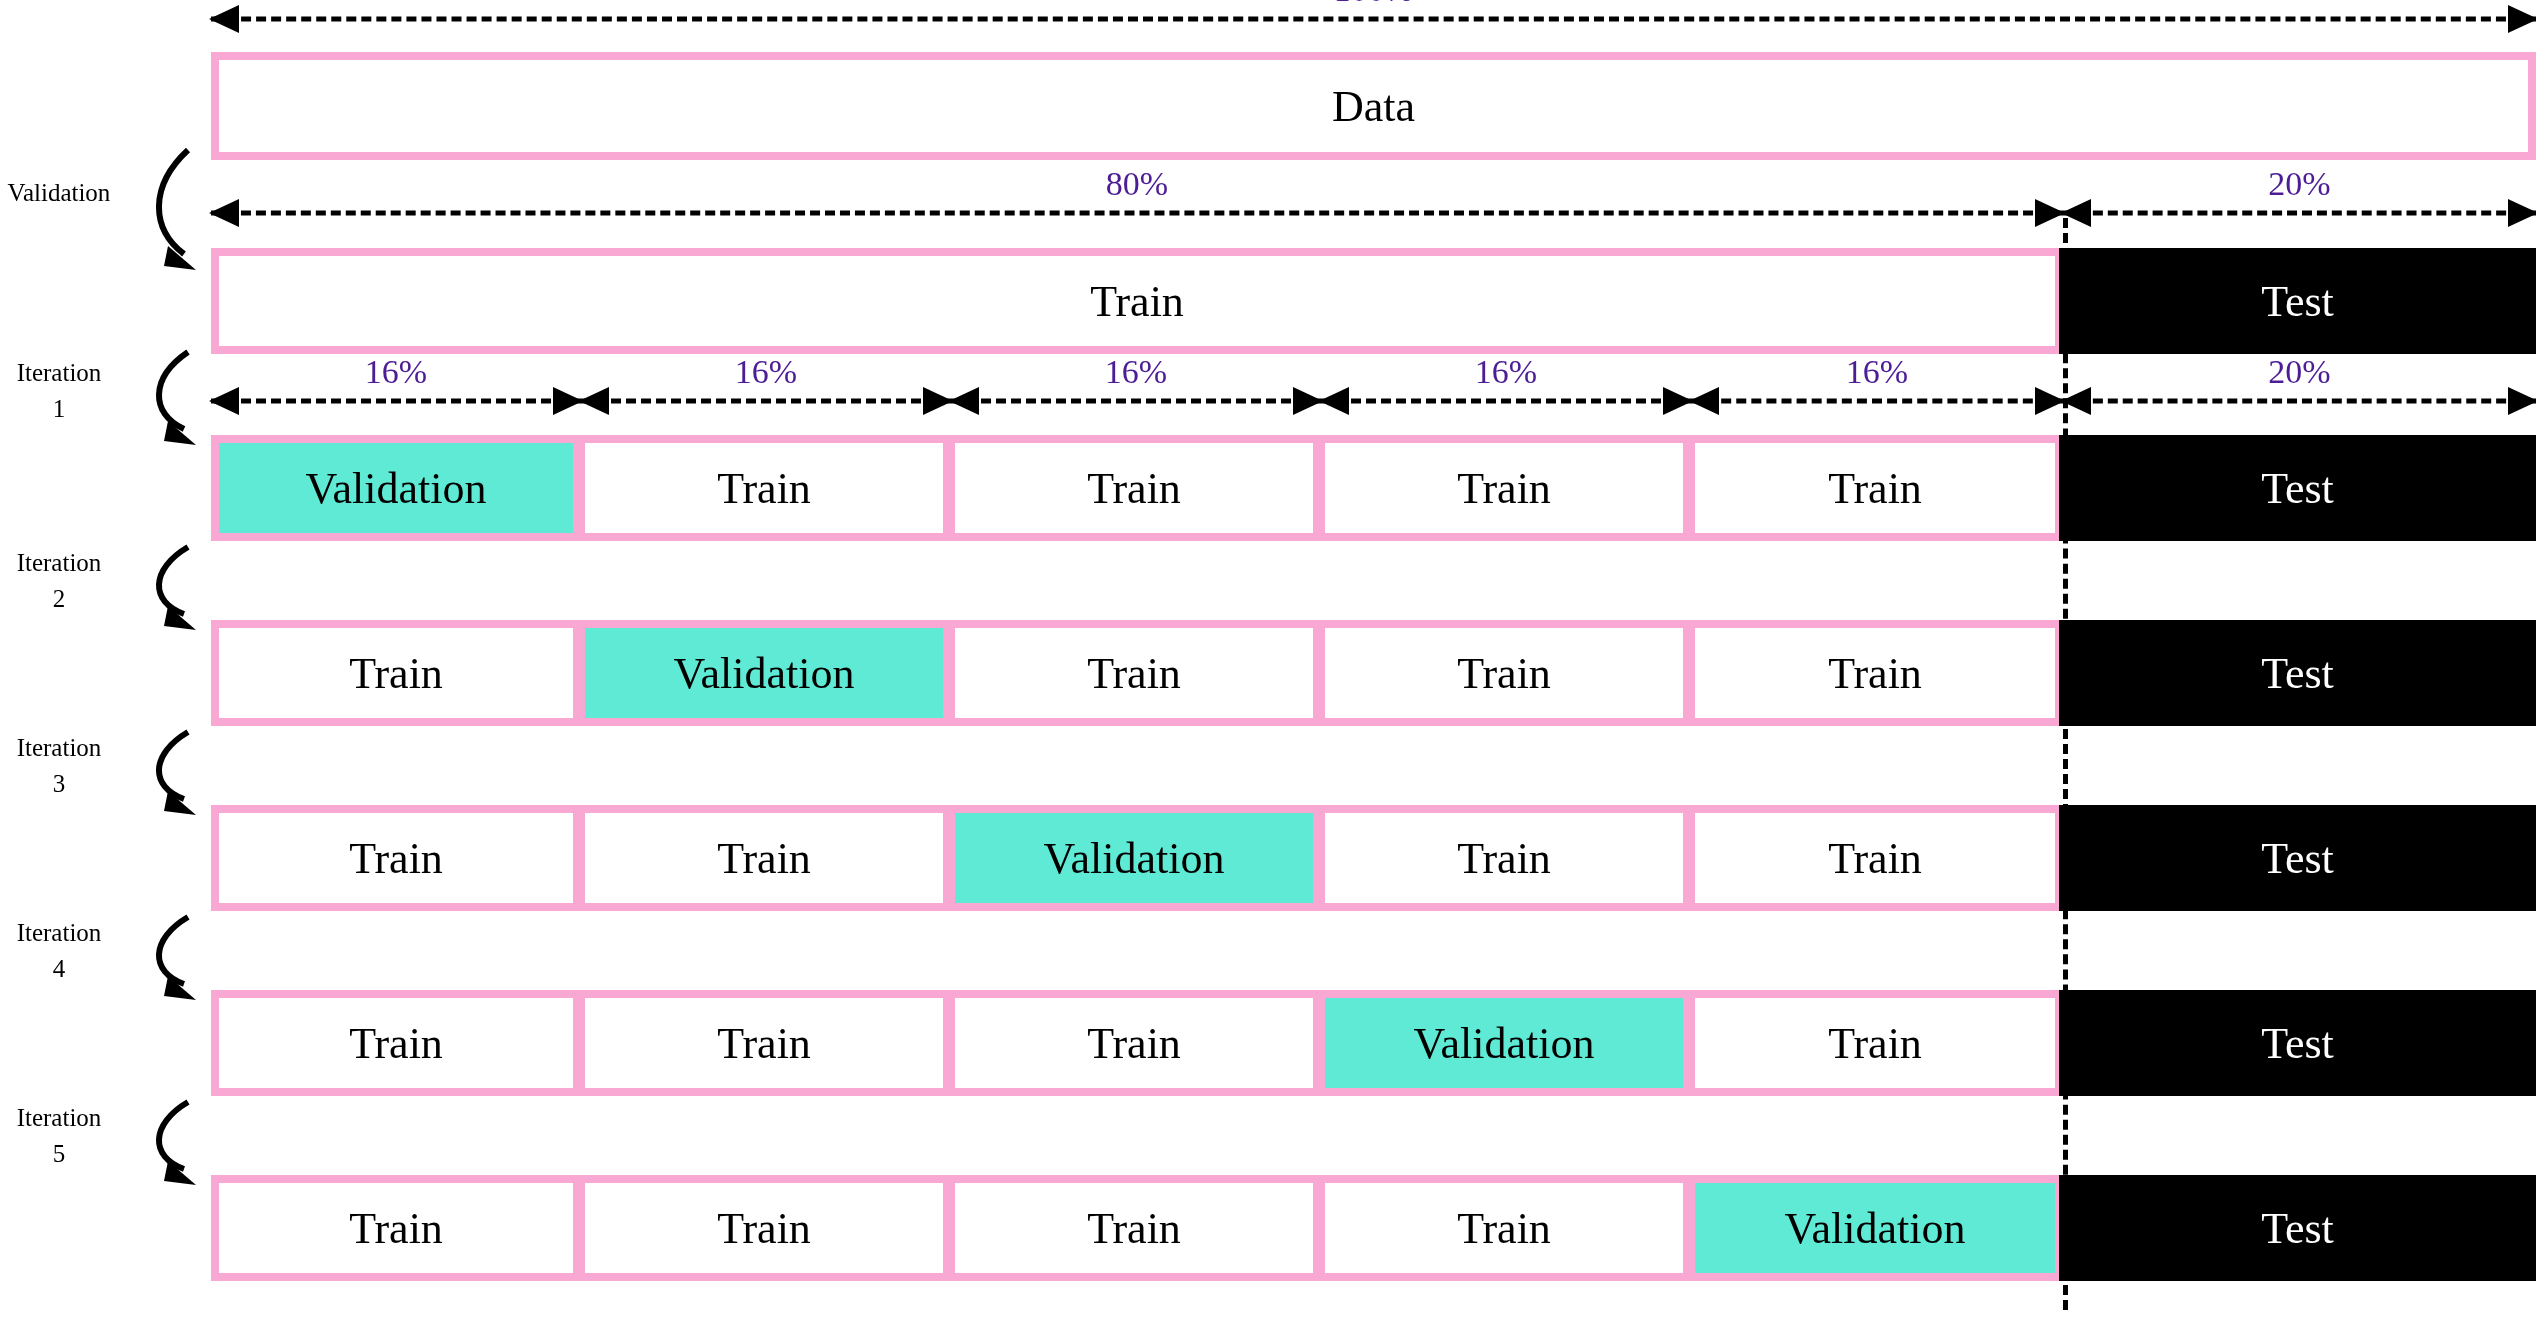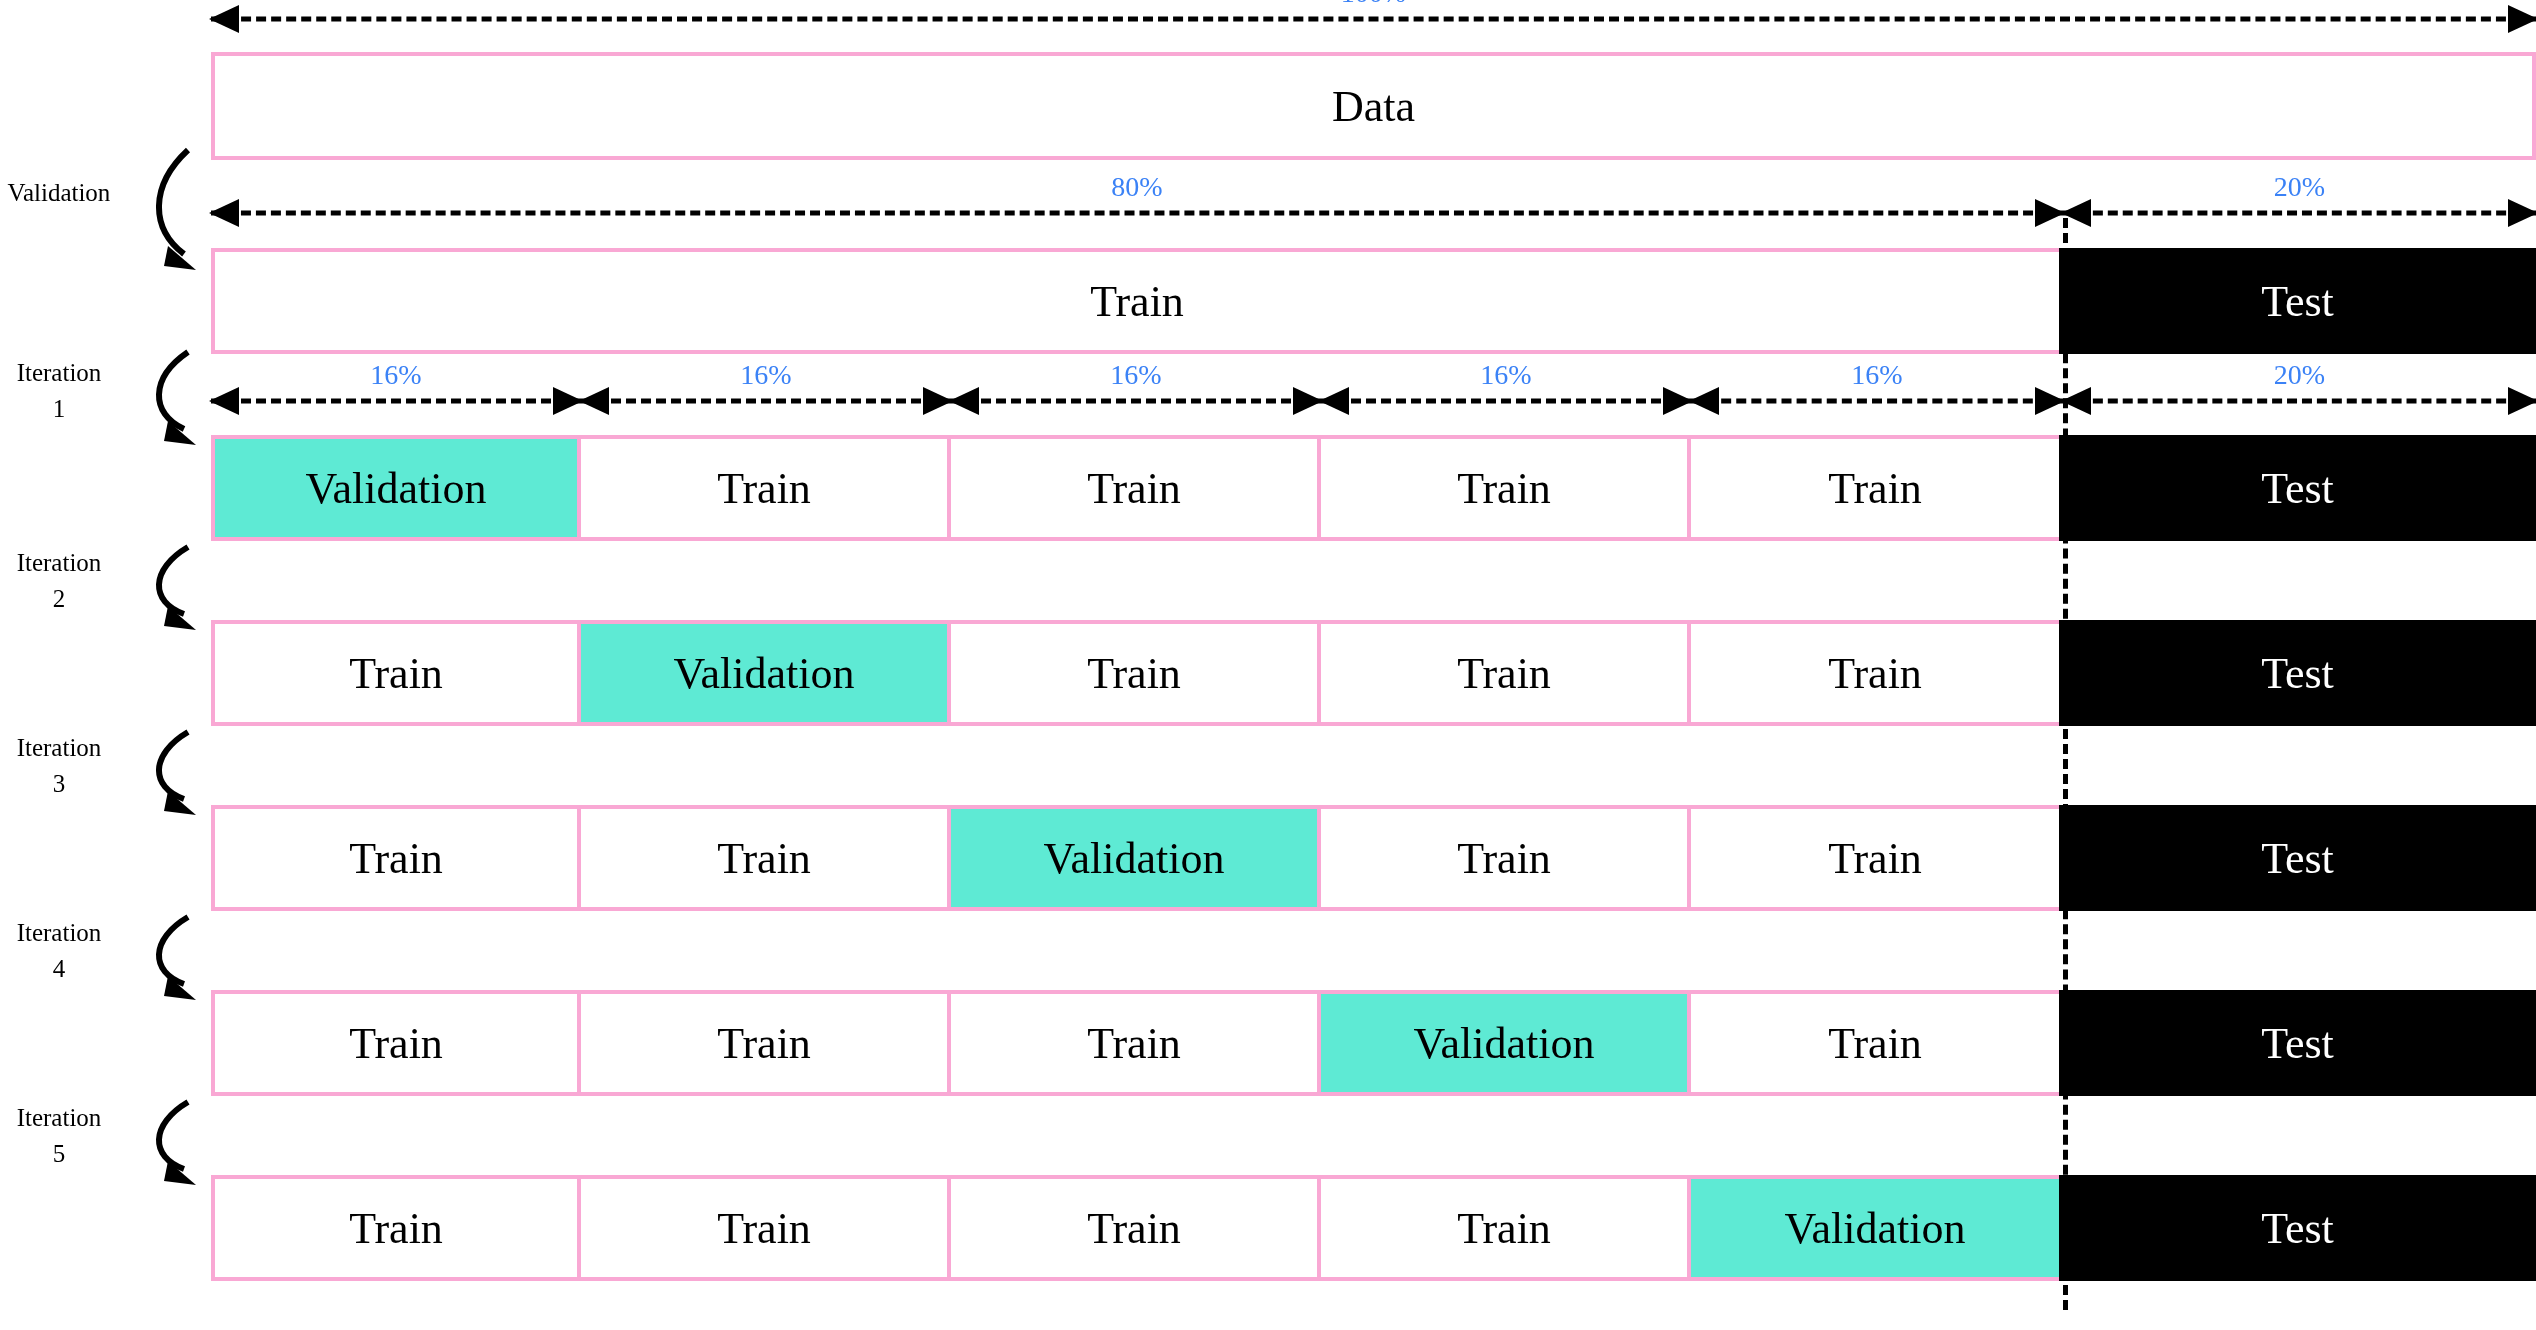--- a/index.html
+++ b/index.html
@@ -13,34 +13,34 @@
 
   
   .dimline { position: absolute; height: 1px; }
   .dimline .rule {
     position: absolute; left: 0; right: 0; top: 50%;
     border-top: 5px dashed #000;
     transform: translateY(-50%);
   }
   .dimline .lbl {
     position: absolute; left: 50%; transform: translateX(-50%);
-    bottom: 10px; font-size: 28px; color: #3b82f6; white-space: nowrap;
+    bottom: 10px; font-size: 34px; color: #4c1d95; white-space: nowrap;
   }
   
   .ah { position: absolute; top: 50%; transform: translateY(-50%); width: 0; height: 0; }
   .ah.left  { left: -2px;  border-top: 14px solid transparent; border-bottom: 14px solid transparent; border-right: 30px solid #000; }
   .ah.right { right: -2px; border-top: 14px solid transparent; border-bottom: 14px solid transparent; border-left: 30px solid #000; }
   .ah.inL   { left: -2px;  border-top: 14px solid transparent; border-bottom: 14px solid transparent; border-right: 30px solid #000; }
   .ah.inR   { right: -2px; border-top: 14px solid transparent; border-bottom: 14px solid transparent; border-left: 30px solid #000; }
 
   
   .barrow { position: absolute; display: flex; }
   .cell {
     position: relative;
-    border: 4px solid #f9a8d4;
+    border: 8px solid #f9a8d4;
     margin-left: -4px;
     display: flex; align-items: center; justify-content: center;
     font-size: 44px; color: #000; background: #ffffff;
     white-space: nowrap;
   }
   .cell:first-child { margin-left: 0; }
   .cell.gray  { background: #5eead4; }
   .cell.black { background: #000000; color: #ffffff; border-color: #000; }
 
   

